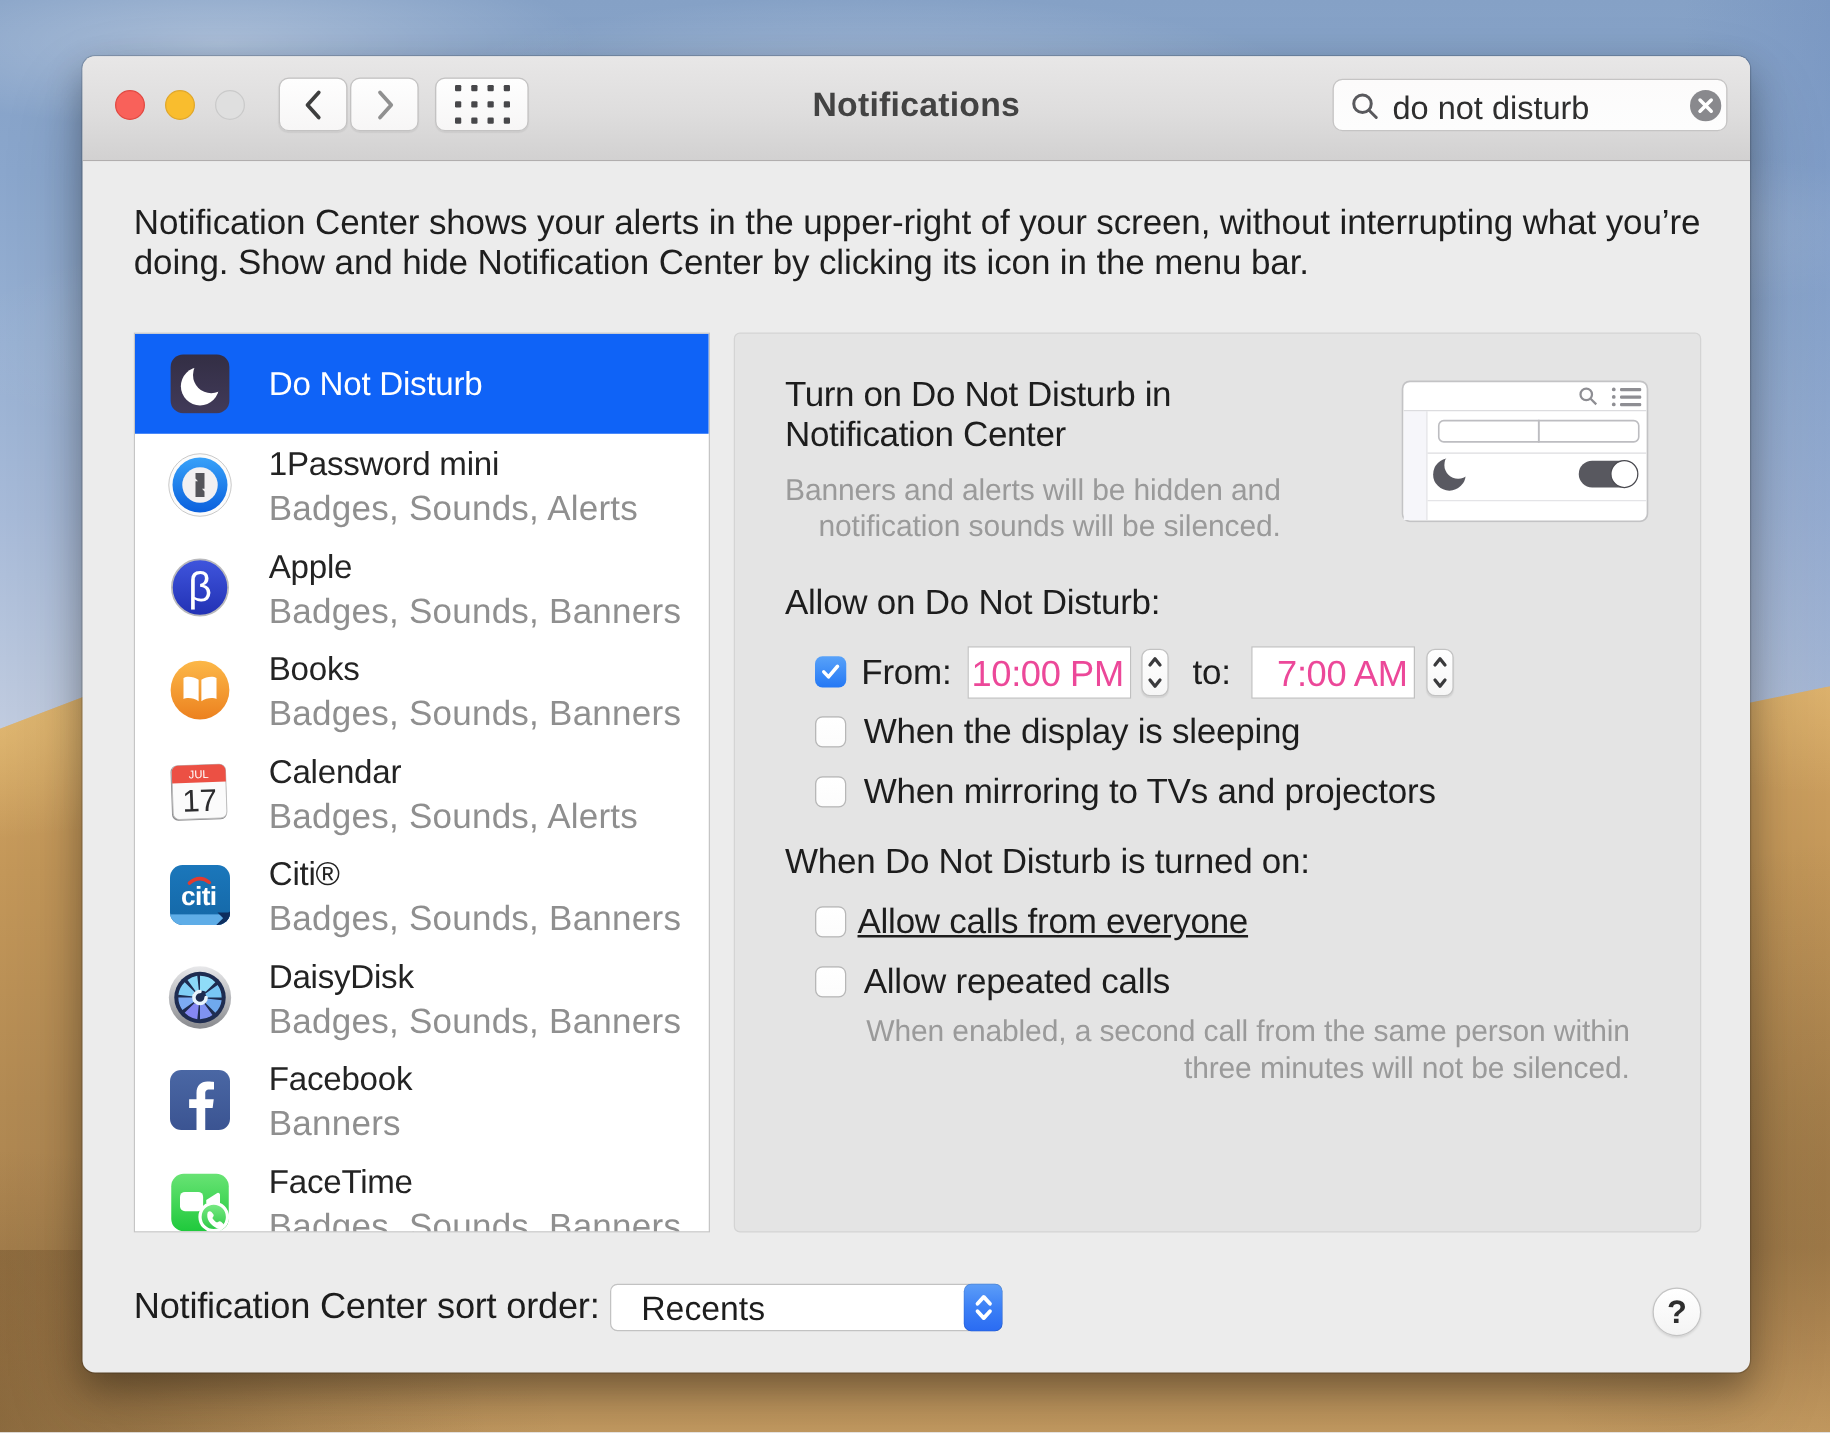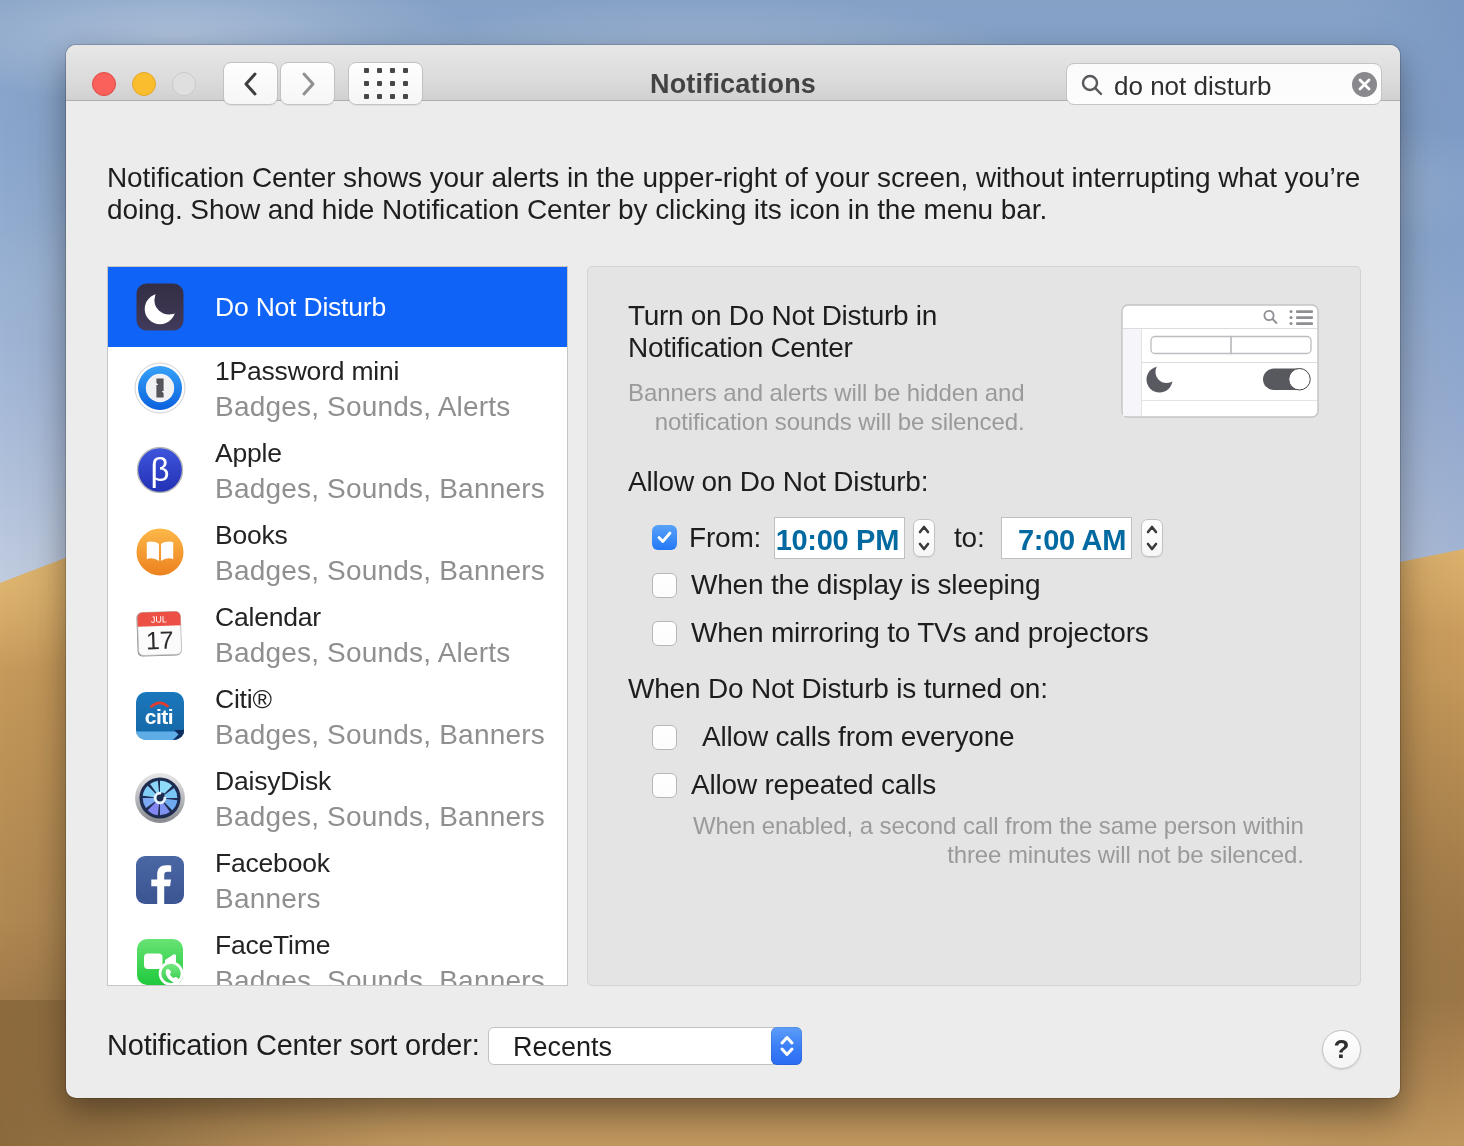--- a/index.html
+++ b/index.html
@@ -30,21 +30,21 @@
   #duneshade { position:absolute; left:0; right:0; top:1000px; bottom:0;
     background: linear-gradient(68deg, rgba(88,62,30,.34) 0%, rgba(88,62,30,.10) 16%, rgba(0,0,0,0) 30%);
   }
 
   
   #win { position:absolute; left:66px; top:45px; width:1334px; height:1053px;
     border-radius:10px;
     background:#ececec;
     box-shadow: 0 12px 28px rgba(0,0,0,.30), 0 30px 65px rgba(0,0,0,.16), 0 0 0 1px rgba(0,0,0,.15);
   }
-  #titlebar { position:absolute; left:0; top:0; right:0; height:56px;
+  #titlebar { position:absolute; left:0; top:0; right:0; height:84px;
     border-radius:10px 10px 0 0;
     background: linear-gradient(to bottom, #e8e7e7 0%, #dedddd 55%, #d2d1d1 100%);
     border-bottom:1px solid #b1aeae;
   }
   .tl { position:absolute; top:27px; width:24px; height:24px; border-radius:50%; }
   #tl-red    { left:26px;  background:#f9615a; border:1px solid #e14942; }
   #tl-yellow { left:66px; background:#f9bd2e; border:1px solid #e0a72b; }
   #tl-gray   { left:106px; background:#dfdfdf; border:1px solid #cacaca; }
 
   .tbtn { position:absolute; top:17px; height:43px;
@@ -88,21 +88,21 @@
   .h1 { position:absolute; font-size:28px; line-height:32px; color:#1d1d1d; letter-spacing:-0.3px; }
   .gray { position:absolute; font-size:24px; line-height:29px; color:#9a9a9a; letter-spacing:-0.1px;text-align:right; }
   .lbl { position:absolute; font-size:28px; color:#1d1d1d; letter-spacing:-0.2px; }
 
   .cb { position:absolute; width:25px; height:25px; border:1.5px solid #b7b7b7; border-radius:6px;
     background:linear-gradient(to bottom,#ffffff,#fcfcfc); }
   .cb.on { background:linear-gradient(to bottom,#58a2f9,#2478f5); border:none;
     display:flex; align-items:center; justify-content:center; }
 
   .tfield { position:absolute; width:131px; height:42px; background:#fff; border:1.5px solid #c0c0c0;
-    font-size:29px; color:#0369a1; text-align:right; padding:6px 5px 0 0; letter-spacing:-0.3px;font-weight:bold; }
+    font-size:29px; color:#ec4899; text-align:right; padding:6px 5px 0 0; letter-spacing:-0.3px; }
   .stepper { position:absolute; width:22px; height:38px; background:linear-gradient(to bottom,#fff,#f6f6f6);
     border:1px solid #c2c2c2; border-radius:7px; box-shadow:0 1px 1px rgba(0,0,0,.08); }
 
   
   #sortlbl { position:absolute; left:41px; top:984px; font-size:29px; color:#1d1d1d; letter-spacing:-0.2px; }
   #dropdown { position:absolute; left:422px; top:982px; width:314px; height:38px;
     background:#fff; border:1px solid #c2c2c2; border-radius:6px; }
   #dropdown .txt { position:absolute; left:24px; top:4px; font-size:27px; color:#1d1d1d; }
   #dropdown .cap { position:absolute; right:-1px; top:-1px; width:31px; height:38px; border-radius:6px;
     background:linear-gradient(to bottom,#5d9ef8 0%,#3c80f6 50%,#2a6bf2 100%);
@@ -418,21 +418,21 @@
 
       <div class="cb" style="left:64px; top:306px;"></div>
       <div class="lbl" style="left:103px; top:302px;">When the display is sleeping</div>
 
       <div class="cb" style="left:64px; top:354px;"></div>
       <div class="lbl" style="left:103px; top:350px;">When mirroring to TVs and projectors</div>
 
       <div class="lbl" style="left:40px; top:406px;">When Do Not Disturb is turned on:</div>
 
       <div class="cb" style="left:64px; top:458px;"></div>
-      <div class="lbl" style="left:114px; top:454px;">Allow calls from everyone</div>
+      <div class="lbl" style="left:98px; top:454px;text-decoration:underline;">Allow calls from everyone</div>
 
       <div class="cb" style="left:64px; top:506px;"></div>
       <div class="lbl" style="left:103px; top:502px;">Allow repeated calls</div>
 
       <div class="gray" style="left:105px; top:544px;">When enabled, a second call from the same person within<br>three minutes will not be silenced.</div>
     </div>
 
     <div id="sortlbl">Notification Center sort order:</div>
     <div id="dropdown">
       <span class="txt">Recents</span>

